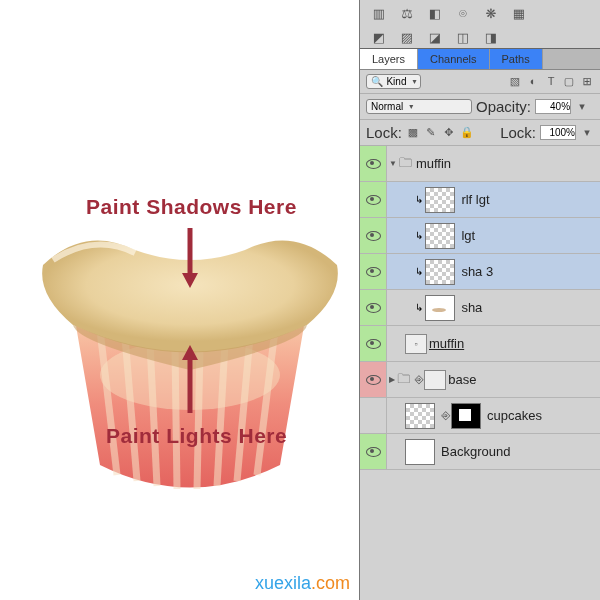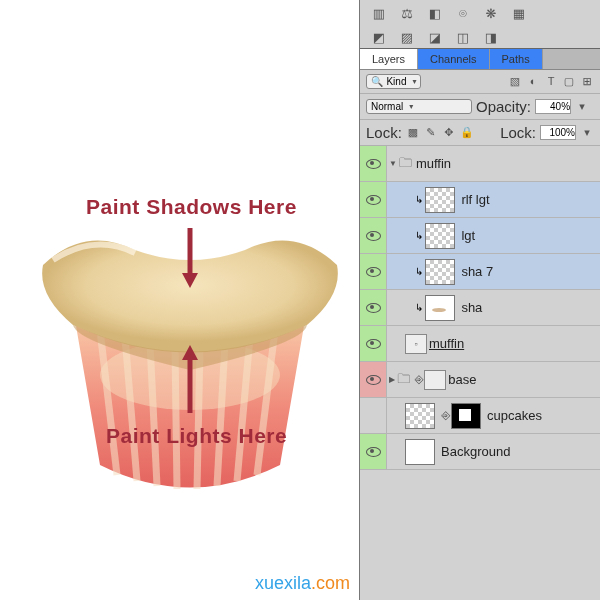--- a/index.html
+++ b/index.html
@@ -170,21 +170,21 @@
         <div class="thumb chk"></div>
         <span class="lname">lgt</span>
       </div>
       <div class="layer sel1">
         <div class="vis">
           <div class="eye"></div>
         </div>
         <div class="sp1"></div>
         <span class="clip">↳</span>
         <div class="thumb chk"></div>
-        <span class="lname">sha 7</span>
+        <span class="lname">sha 3</span>
       </div>
       <div class="layer">
         <div class="vis">
           <div class="eye"></div>
         </div>
         <div class="sp1"></div>
         <span class="clip">↳</span>
         <div class="thumb tiny"></div>
         <span class="lname">sha</span>
       </div>

